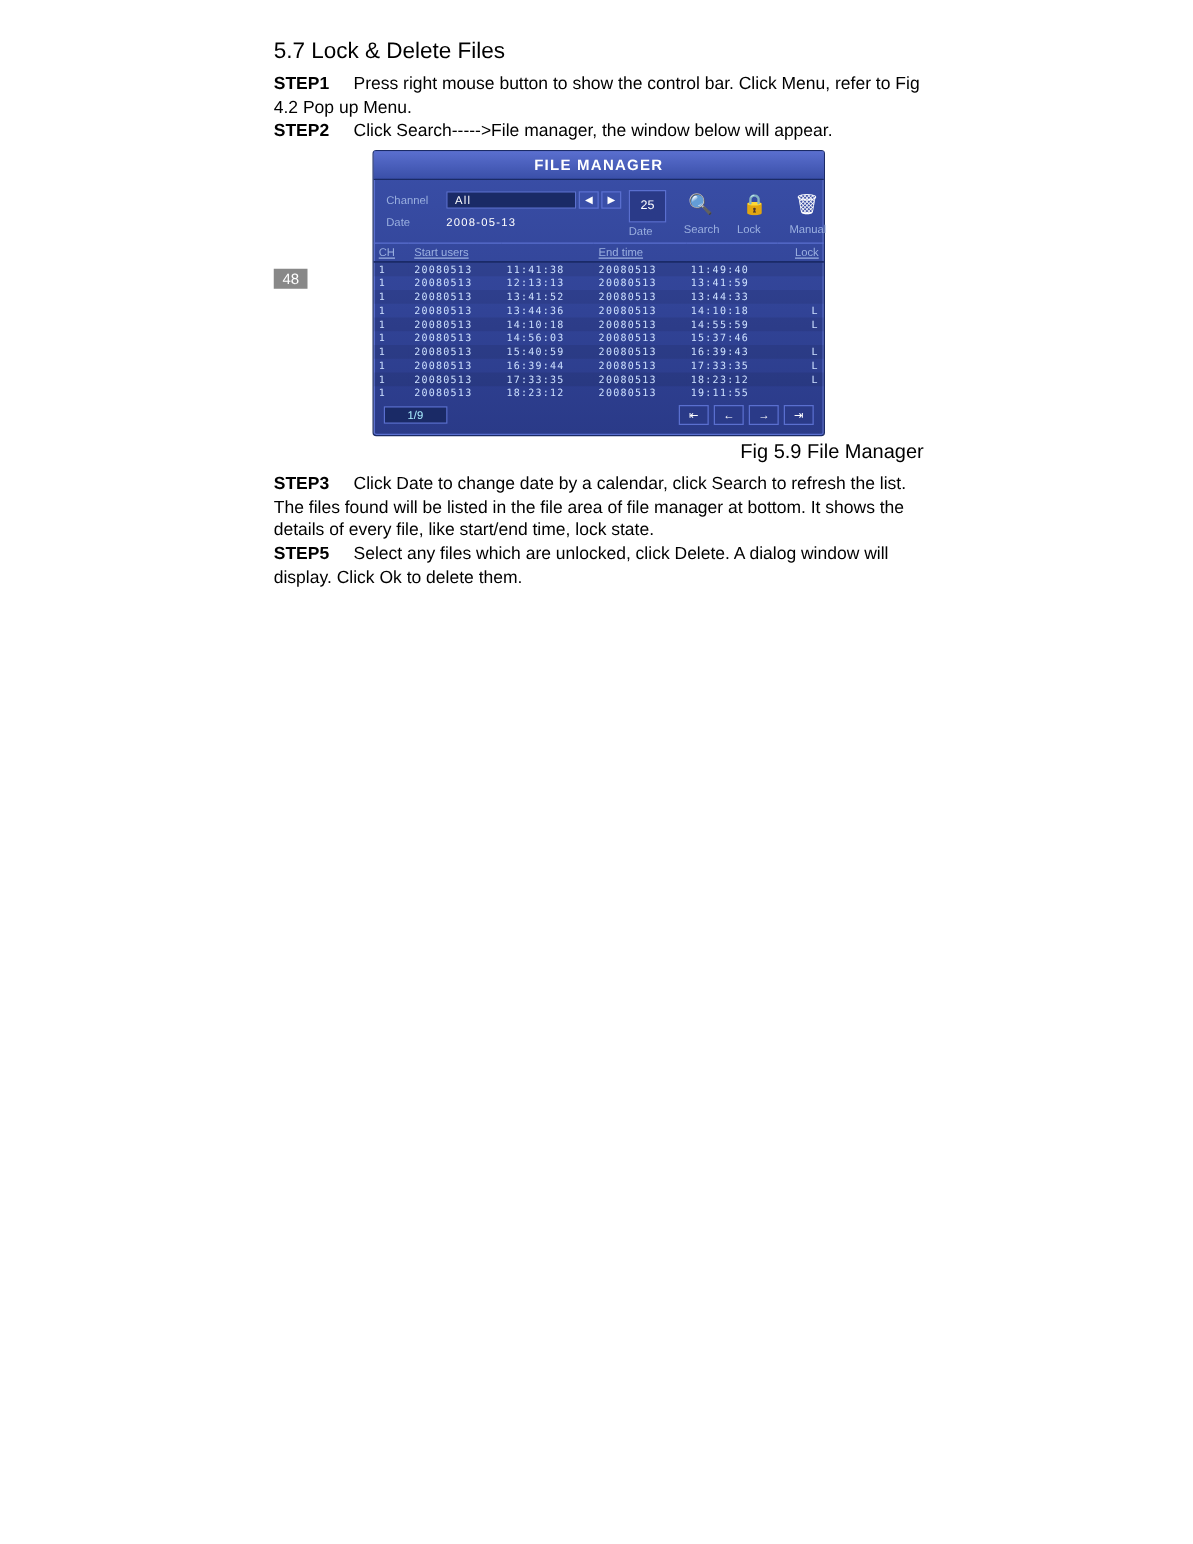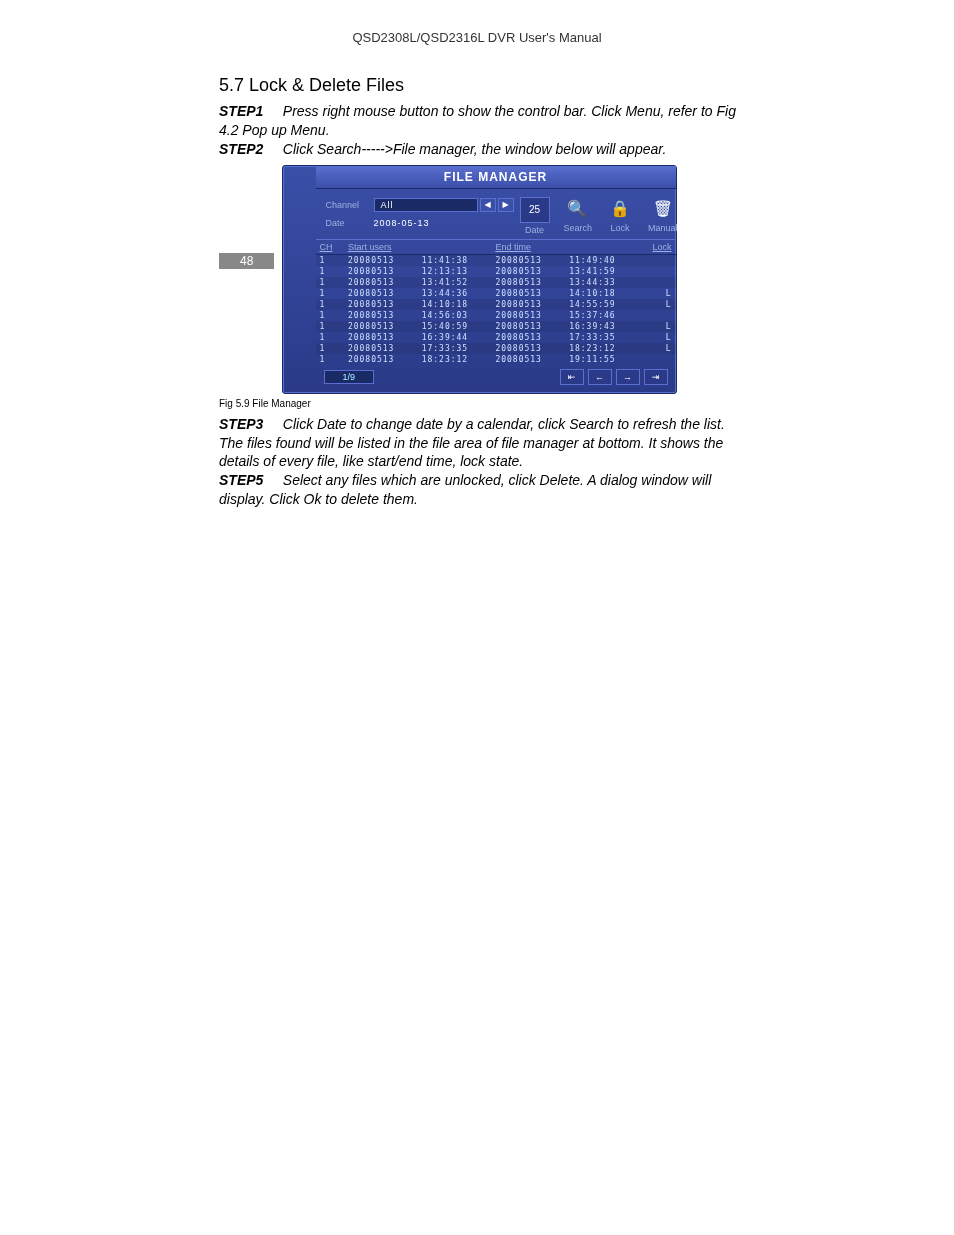--- a/index.html
+++ b/index.html
@@ -33,46 +33,44 @@
   .intro {
     font-size: 14px;
     line-height: 1.35;
     margin: 0 0 4px 0;
     text-indent: 24px;
   }
   .step {
     font-size: 14px;
     line-height: 1.35;
     margin: 0;
-    font-style: italic;
   }
   .step b {
     font-weight: bold;
   }
   .figure-wrap {
     text-align: center;
     margin: 6px 0 4px 0;
   }
   .figure-caption {
-    text-align: left;
-    font-size: 10px;
+    text-align: right;
+    font-size: 16px;
     margin: 2px 0 6px 0;
   }
   
   .fm {
     display: inline-block;
     width: 360px;
     background: linear-gradient(#3a4fa8,#2a3a88);
     border: 1px solid #1a2a66;
     border-radius: 3px;
     box-shadow: 0 0 0 1px #5a6fcf inset;
     text-align: left;
     color: #dce5ff;
     font-size: 10px;
-    padding-left: 33px;
   }
   .fm-title {
     text-align: center;
     color: #fff;
     font-weight: bold;
     font-size: 12px;
     padding: 4px 0;
     background: linear-gradient(#5a6fcf,#3a4fa8);
     letter-spacing: 1px;
     border-bottom: 1px solid #1a2a66;
@@ -114,21 +112,21 @@
     margin-left: 2px;
   }
   .fm-icons {
     display: flex;
     gap: 14px;
     padding-left: 6px;
   }
   .fm-iconcol {
     display: flex;
     flex-direction: column;
-    align-items: center;
+    align-items: flex-start;
     font-size: 9px;
     color: #9bb0e0;
   }
   .fm-iconbox {
     width: 28px; height: 24px;
     border: 1px solid #5a6fcf;
     background: #2a3a88;
     display: flex;
     align-items: center;
     justify-content: center;
@@ -186,28 +184,27 @@
     color: #fff;
     font-size: 9px;
   }
   .page-num {
     position: absolute;
     left: 219px;
     bottom: 280px;
     font-size: 12px;
     color: #fff;
     background: #888;
-    padding: 1px 21px;
+    padding: 1px 7px;
   }
 </style>
 </head>
 <body>
 
 <div class="page">
-  <div class="header">QSD2308L/QSD2316L DVR User's Manual</div>
 
   <div class="content">
     <div class="section-title">5.7 Lock &amp; Delete Files</div>
 
     <p class="step">
       <b>STEP1</b>&nbsp;&nbsp;&nbsp;&nbsp;
       <span>Press right mouse button to show the control bar. Click Menu, refer to Fig 4.2 Pop up Menu.</span>
     </p>
     <p class="step">
       <b>STEP2</b>&nbsp;&nbsp;&nbsp;&nbsp;

